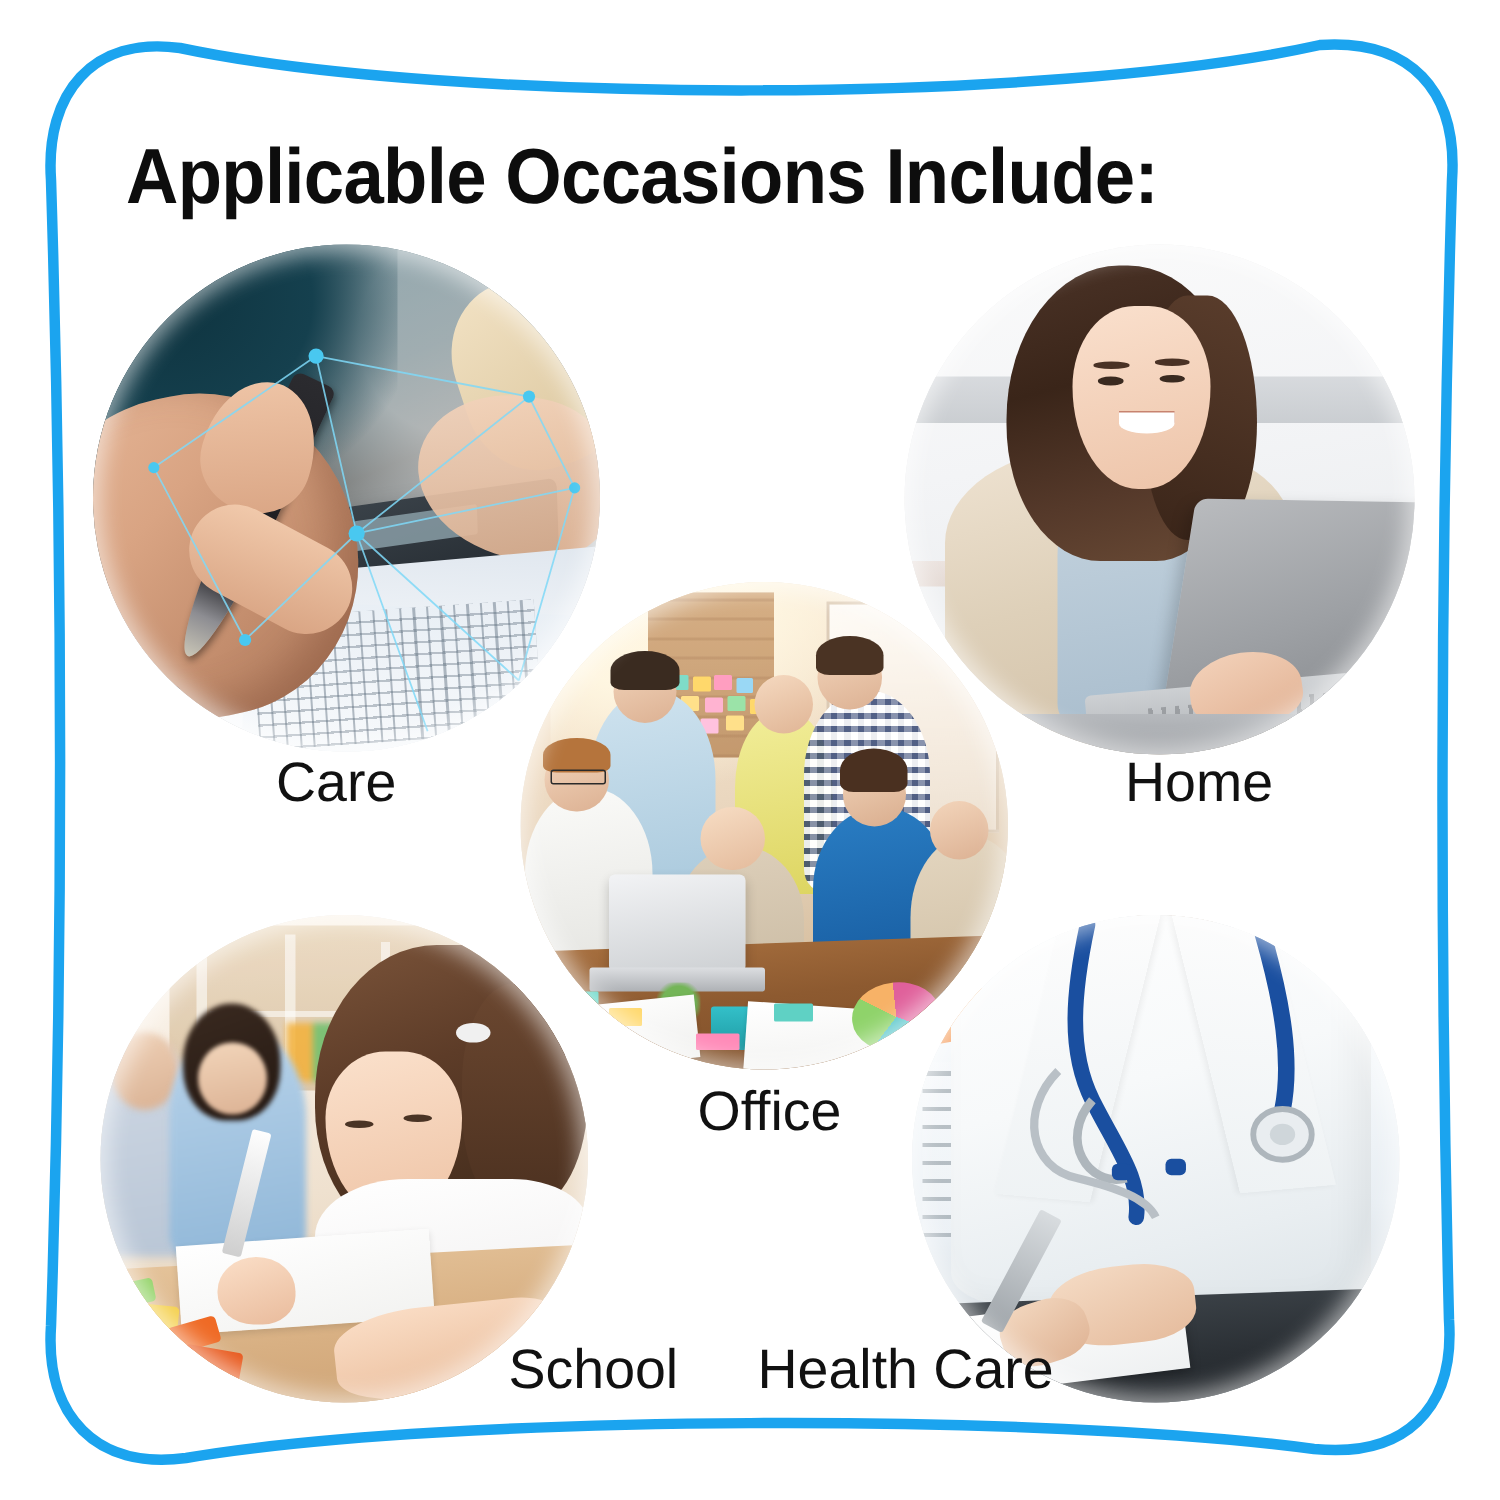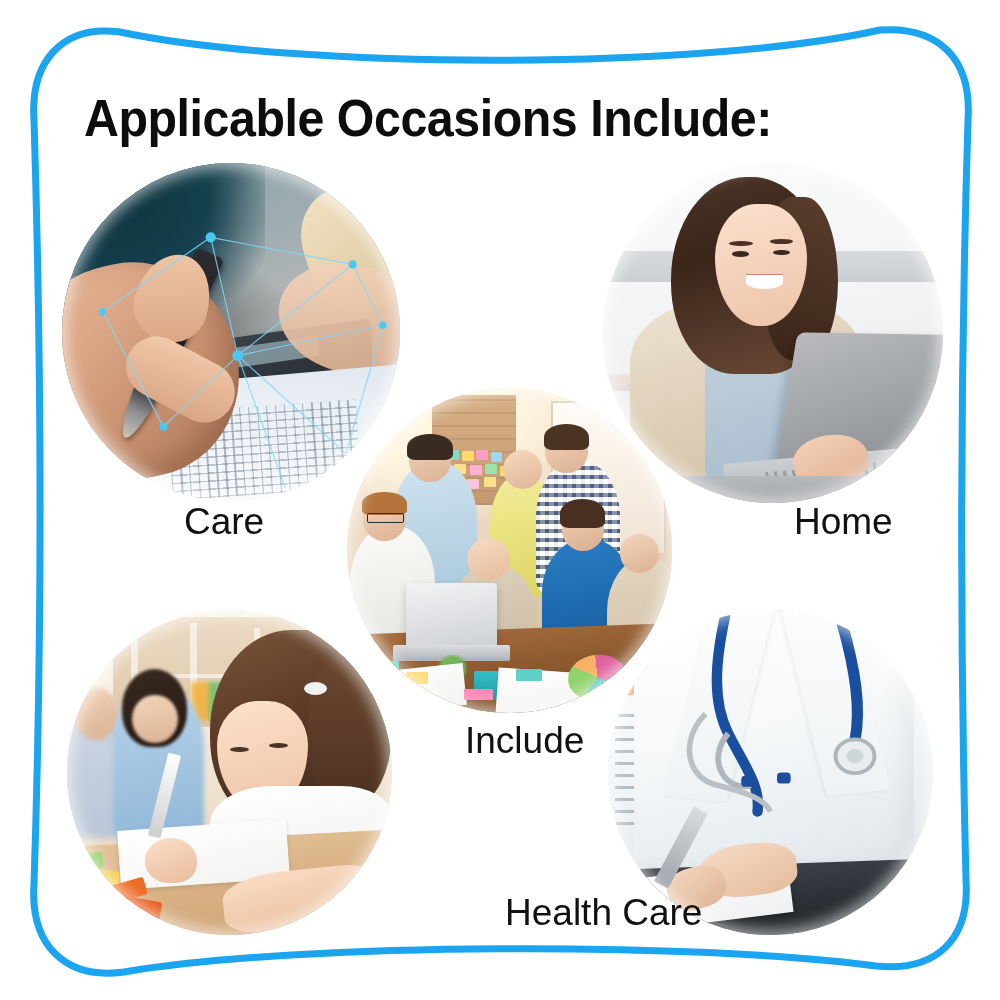--- a/index.html
+++ b/index.html
@@ -524,21 +524,21 @@
       <div class="home-eye" style="left:50%;top:25.5%;"></div>
       <div class="home-smile"></div>
       <div class="home-laptop-lid"></div>
       <div class="home-laptop-base"></div>
       <div class="home-keys"></div>
       <div class="home-hand"></div>
       <div class="home-desk"></div>
     </div>
     <div class="soft-edge"></div>
   </div>
-  <div class="label" style="left:794px;top:503px;">Home</div>
+  <div class="label" style="left:750px;top:503px;">Home</div>
 
   <div class="photo" style="left:347px;top:388px;width:325px;height:325px;">
     <div class="scene office-bg">
       <div class="office-sun"></div>
       <div class="office-brick"></div>
       <div class="office-window"></div>
       <div class="office-notes">
         <i style="left:0%;top:0%;background:#7fdcc8;"></i>
         <i style="left:22%;top:4%;background:#ffd86b;"></i>
         <i style="left:44%;top:0%;background:#ff9ec0;"></i>
@@ -592,21 +592,21 @@
       <div class="office-paper" style="left:6%;bottom:1%;width:30%;height:13%;transform:rotate(-6deg);"></div>
       <div class="office-paper" style="left:46%;bottom:-1%;width:32%;height:14%;transform:rotate(4deg);"></div>
       <div class="office-pie"></div>
       <div class="office-sticky" style="left:8%;bottom:12%;width:8%;height:4%;background:#56d2c0;"></div>
       <div class="office-sticky" style="left:18%;bottom:9%;width:7%;height:3.5%;background:#ffd86b;"></div>
       <div class="office-sticky" style="left:36%;bottom:4%;width:9%;height:3.5%;background:#ff8ab8;"></div>
       <div class="office-sticky" style="left:52%;bottom:10%;width:8%;height:3.5%;background:#5fd1c4;"></div>
     </div>
     <div class="soft-edge"></div>
   </div>
-  <div class="label" style="left:465px;top:722px;">Include</div>
+  <div class="label" style="left:465px;top:722px;">Office</div>
 
   <div class="photo" style="left:67px;top:610px;width:325px;height:325px;">
     <div class="scene school-bg">
       <div class="school-shelf">
         <i style="left:8%;top:10%;width:3%;height:80%;"></i>
         <i style="left:34%;top:6%;width:3%;height:86%;"></i>
         <i style="left:62%;top:10%;width:3%;height:80%;"></i>
         <i style="left:12%;top:52%;width:50%;height:4%;"></i>
       </div>
       <div style="position:absolute;left:38%;top:22%;width:16%;height:12%;
@@ -629,20 +629,21 @@
       <div class="school-arm"></div>
       <div class="school-hand"></div>
       <div class="school-pencil"></div>
       <div class="school-foam" style="left:3%;bottom:20%;width:8%;height:5%;background:#8ed161;transform:rotate(-12deg);"></div>
       <div class="school-foam" style="left:7%;bottom:15%;width:9%;height:5%;background:#f4cf4a;transform:rotate(6deg);"></div>
       <div class="school-foam" style="left:14%;bottom:11%;width:10%;height:5.5%;background:#ef6a25;transform:rotate(-16deg);"></div>
       <div class="school-foam" style="left:17%;bottom:5%;width:12%;height:6%;background:#e8581c;transform:rotate(10deg);"></div>
     </div>
     <div class="soft-edge"></div>
   </div>
+  <div class="label" style="left:339px;top:894px;">School</div>
 
   <div class="photo" style="left:608px;top:610px;width:325px;height:325px;">
     <div class="scene health-bg">
       <div class="health-warm"></div>
       <div class="health-blind"></div>
       <div class="health-neck"></div>
       <div class="health-inner"></div>
       <div class="health-coat"></div>
       <div class="health-lapelL"></div>
       <div class="health-lapelR"></div>

